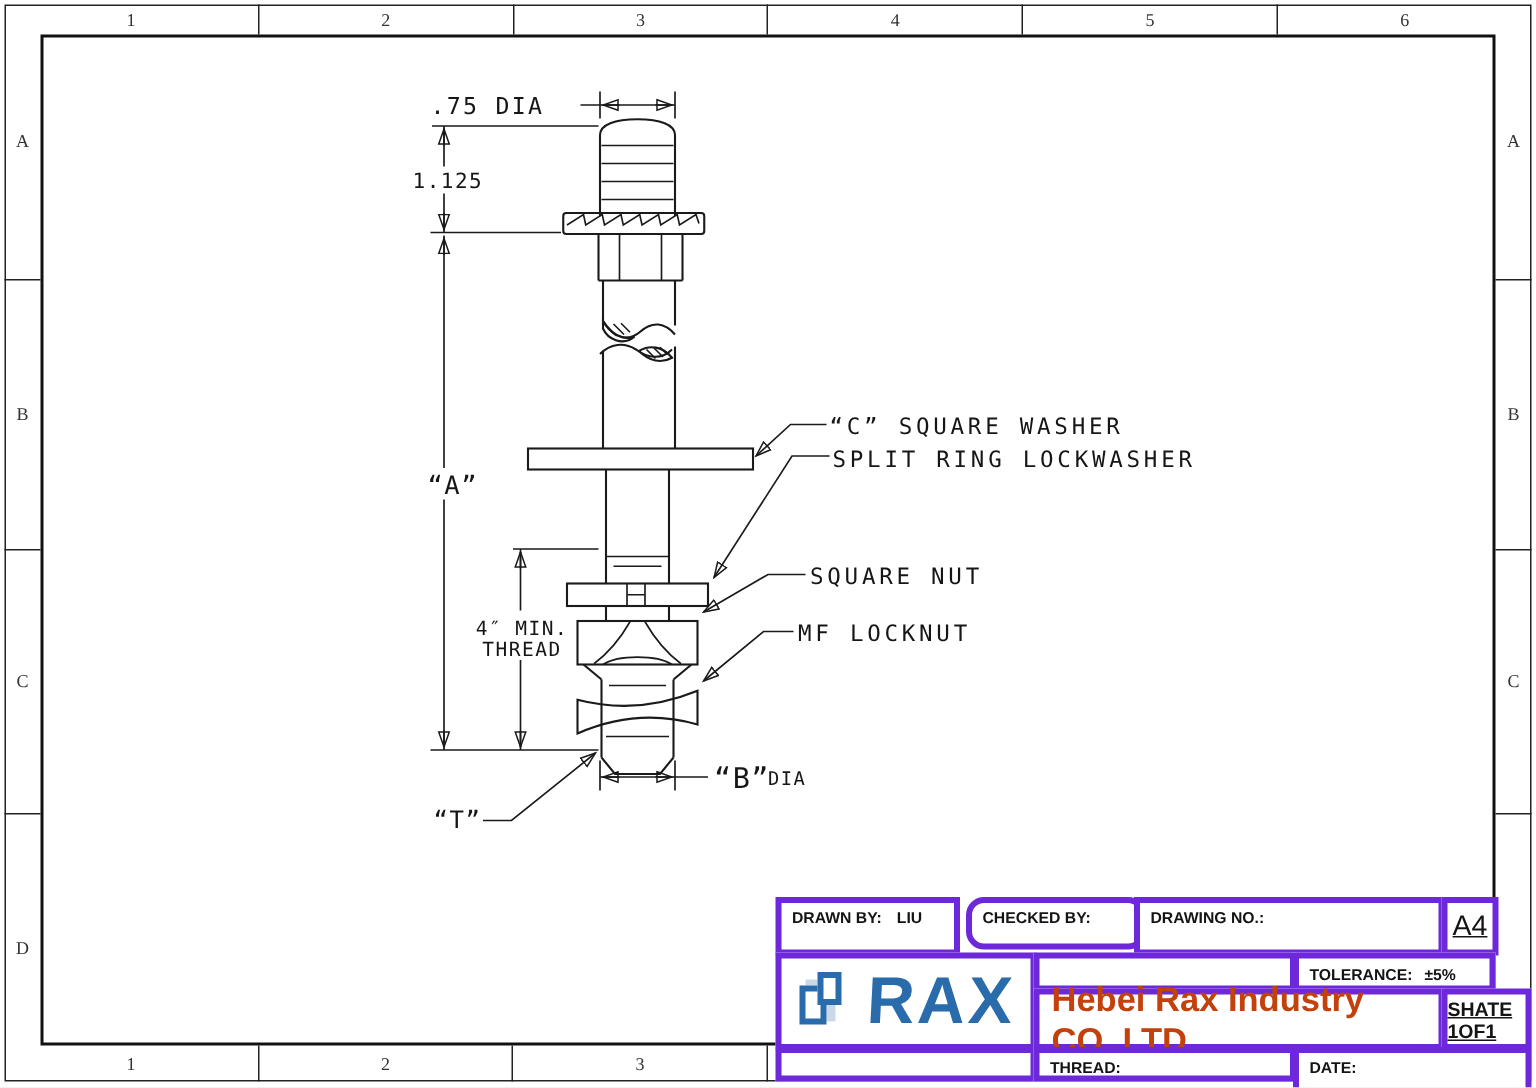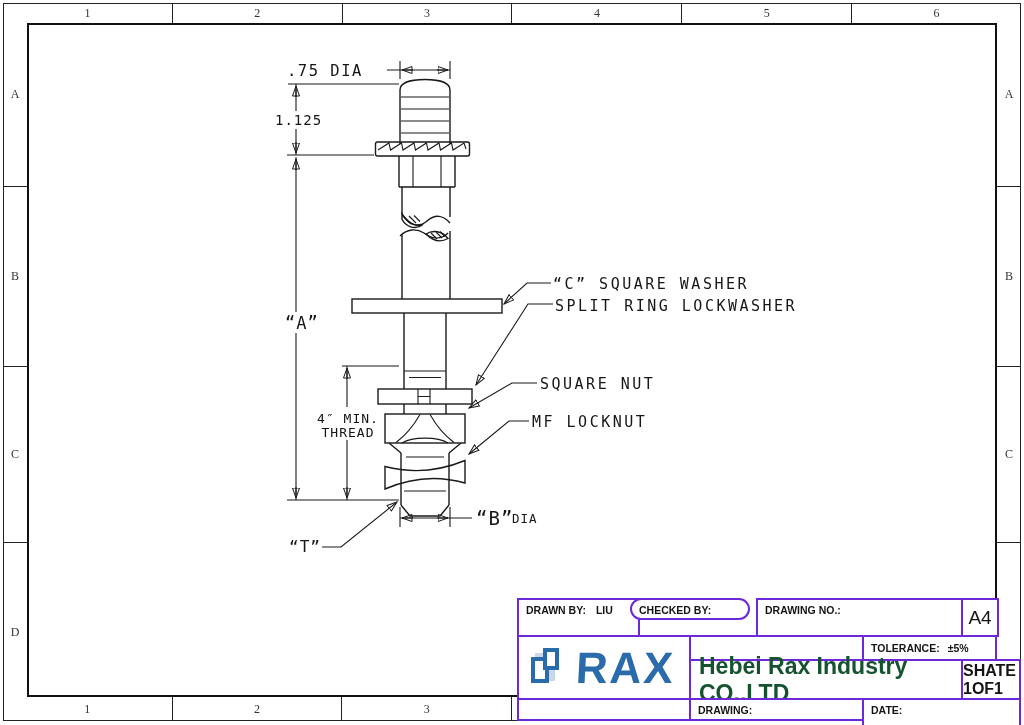--- a/index.html
+++ b/index.html
@@ -29,28 +29,28 @@
   .draw{position:absolute;left:0;top:0;width:1024px;height:725px;}
   .draw path,.draw line,.draw rect.sh{stroke:#1a1a1a;fill:none;}
   .part{stroke-width:1.4px;}
   .thin{stroke-width:1.1px;}
   .wfill{fill:#ffffff;}
   .cad{font-family:"DejaVu Sans Mono", monospace;fill:#161616;}
   .lbl{font-size:15px;letter-spacing:2.5px;}
   .dimtxt{font-size:15.5px;letter-spacing:1.5px;}
   .mask{fill:#ffffff;stroke:none;}
   
-  .tb-cell{position:absolute;background:#fff;border:2px solid #6d28d9;
+  .tb-cell{position:absolute;background:#fff;border:4px solid #6d28d9;
         box-sizing:border-box;font-size:10.5px;font-weight:bold;color:#141414;}
   .tb-pad{padding:4px 0 0 7px;display:flex;gap:10px;}
-  .tb-center{display:flex;align-items:center;justify-content:center;}
+  .tb-center{display:flex;align-items:center;justify-content:center;text-decoration:underline;}
   .company{font-size:23px;font-weight:bold;letter-spacing:0;display:flex;
-        align-items:center;padding-left:8px;color:#14532d;}
+        align-items:center;padding-left:8px;color:#c2410c;}
   .a4{font-size:19px;font-weight:400;}
-  .shate{font-size:16px;justify-content:center;}
+  .shate{font-size:13px;justify-content:center;}
   .logo-cell{display:flex;align-items:center;gap:9px;padding-left:12px;}
   .logo-icon{position:relative;width:36px;height:44px;flex:none;}
   .logo-sq-ghost{position:absolute;left:4px;top:7px;width:20px;height:28px;
         background:#c9d9ea;}
   .logo-sq-back{position:absolute;left:0px;top:11px;width:18px;height:26px;
         border:4px solid #2a6cab;box-sizing:border-box;background:#fff;}
   .logo-sq-front{position:absolute;left:12px;top:2px;width:16px;height:22px;
         border:4px solid #2a6cab;box-sizing:border-box;background:#fff;}
   .logo-text{font-size:44px;font-weight:bold;letter-spacing:2px;line-height:1;
         transform:skewX(-3deg);color:#2a6cab;}
@@ -218,21 +218,21 @@
       <path class="thin" d="M529,421 H509 L469,454" marker-end="url(#ah)"></path>
       <text class="cad lbl" x="532" y="427">MF LOCKNUT</text>
     </g>
   </svg>
 
   <div>
     <div class="tb-cell tb-pad" style="left:517px;top:598px;width:123px;height:39px;">
       <span>DRAWN BY:</span>
       <span>LIU</span>
     </div>
-    <div class="tb-cell tb-pad" style="left:630px;top:598px;width:120px;height:22px;border-radius:12px;">
+    <div class="tb-cell tb-pad" style="left:644px;top:598px;width:120px;height:35px;border-radius:12px;">
       <span>CHECKED BY:</span>
     </div>
     <div class="tb-cell tb-pad" style="left:756px;top:598px;width:207px;height:39px;text-align:right;">
       <span>DRAWING NO.:</span>
     </div>
     <div class="tb-cell tb-center a4" style="left:961px;top:598px;width:38px;height:39px;">
       <span>A4</span>
     </div>
 
     <div class="tb-cell logo-cell" style="left:517px;top:635px;width:174px;height:65px;">
@@ -252,20 +252,20 @@
 
     <div class="tb-cell company" style="left:689px;top:659px;width:274px;height:41px;">
       <span>Hebei Rax Industry CO.,LTD</span>
     </div>
     <div class="tb-cell tb-center shate" style="left:961px;top:659px;width:60px;height:41px;">
       <span>SHATE 1OF1</span>
     </div>
 
     <div class="tb-cell" style="left:517px;top:698px;width:174px;height:23px;"></div>
     <div class="tb-cell tb-pad" style="left:689px;top:698px;width:175px;height:23px;">
-      <span>DRAWING:</span>
+      <span>THREAD:</span>
     </div>
     <div class="tb-cell tb-pad" style="left:862px;top:698px;width:159px;height:37px;">
       <span>DATE:</span>
     </div>
   </div>
 
 </div>
 
 </body></html>

